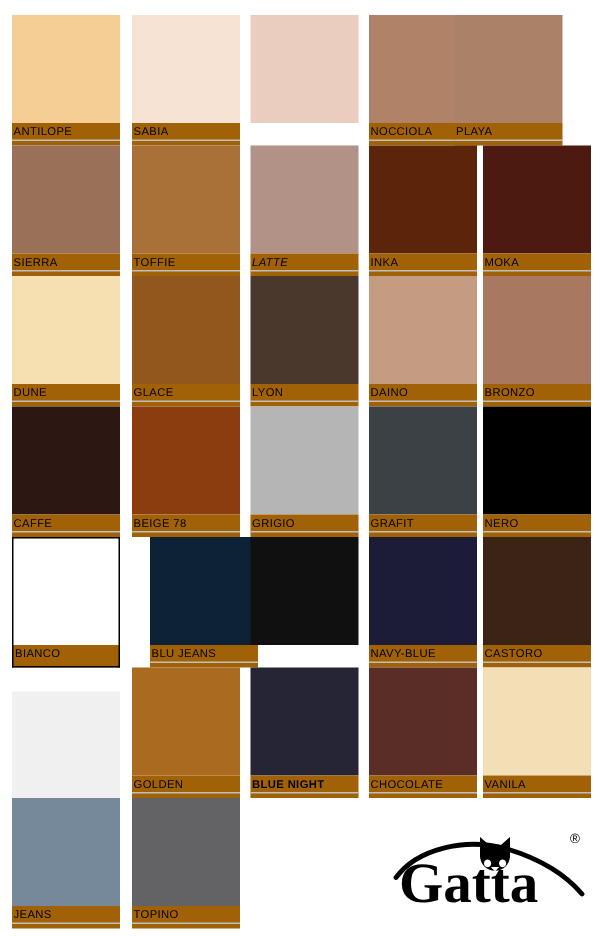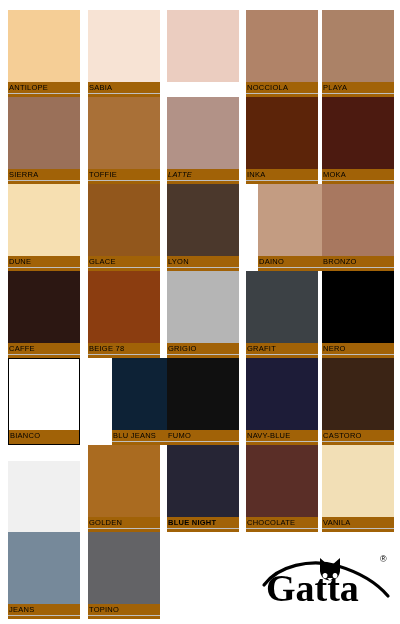--- a/index.html
+++ b/index.html
@@ -98,21 +98,21 @@
       <div class="swatch-cell" style="left: 167px; top: 10px;">
         <div class="swatch-chip" style="background: rgb(235, 205, 192);"></div>
       </div>
       <div class="swatch-cell" style="left: 246px; top: 10px;">
         <div class="swatch-chip" style="background: rgb(176, 131, 104);"></div>
         <div class="swatch-label-wrap">
           <div class="swatch-rule"></div>
           <div class="swatch-label">NOCCIOLA</div>
         </div>
       </div>
-      <div class="swatch-cell" style="left: 322px; top: 10px; border-radius: 20px;">
+      <div class="swatch-cell" style="left: 303px; top: 10px; border-radius: 20px;">
         <div class="swatch-chip" style="background: rgb(171, 130, 103);"></div>
         <div class="swatch-label-wrap">
           <div class="swatch-rule"></div>
           <div class="swatch-label">PLAYA</div>
         </div>
       </div>
       <div class="swatch-cell" style="left: 8px; top: 97px;">
         <div class="swatch-chip" style="background: rgb(154, 112, 89);"></div>
         <div class="swatch-label-wrap">
           <div class="swatch-rule"></div>
@@ -161,21 +161,21 @@
           <div class="swatch-label">GLACE</div>
         </div>
       </div>
       <div class="swatch-cell" style="left: 167px; top: 184px;">
         <div class="swatch-chip" style="background: rgb(75, 56, 44);"></div>
         <div class="swatch-label-wrap">
           <div class="swatch-rule"></div>
           <div class="swatch-label">LYON</div>
         </div>
       </div>
-      <div class="swatch-cell" style="left: 258px; top: 184px; text-align: right;">
+      <div class="swatch-cell" style="left: 246px; top: 184px; text-align: right;">
         <div class="swatch-chip" style="background: rgb(195, 156, 130);"></div>
         <div class="swatch-label-wrap">
           <div class="swatch-rule"></div>
           <div class="swatch-label">DAINO</div>
         </div>
       </div>
       <div class="swatch-cell" style="left: 322px; top: 184px;">
         <div class="swatch-chip" style="background: rgb(168, 120, 96);"></div>
         <div class="swatch-label-wrap">
           <div class="swatch-rule"></div>
@@ -216,33 +216,29 @@
           <div class="swatch-rule"></div>
           <div class="swatch-label">NERO</div>
         </div>
       </div>
       <div class="swatch-cell outlined" style="left: 8px; top: 358px;">
         <div class="swatch-chip" style="background: rgb(255, 255, 255);"></div>
         <div class="swatch-label-wrap">
           <div class="swatch-label">BIANCO</div>
         </div>
       </div>
-      <div class="swatch-cell" style="left: 88px; top: 358px; padding-left: 24px;">
+      <div class="swatch-cell" style="left: 76px; top: 358px; padding-left: 24px;">
         <div class="swatch-chip" style="background: rgb(13, 34, 54);"></div>
         <div class="swatch-label-wrap">
           <div class="swatch-rule"></div>
           <div class="swatch-label">BLU JEANS</div>
         </div>
       </div>
       <div class="swatch-cell" style="left: 167px; top: 358px;">
         <div class="swatch-chip" style="background: rgb(16, 16, 16);"></div>
-        <div class="swatch-label-wrap">
-          <div class="swatch-rule"></div>
-          <div class="swatch-label">FUMO</div>
-        </div>
       </div>
       <div class="swatch-cell" style="left: 246px; top: 358px;">
         <div class="swatch-chip" style="background: rgb(29, 28, 56);"></div>
         <div class="swatch-label-wrap">
           <div class="swatch-rule"></div>
           <div class="swatch-label">NAVY-BLUE</div>
         </div>
       </div>
       <div class="swatch-cell" style="left: 322px; top: 358px;">
         <div class="swatch-chip" style="background: rgb(59, 36, 21);"></div>

